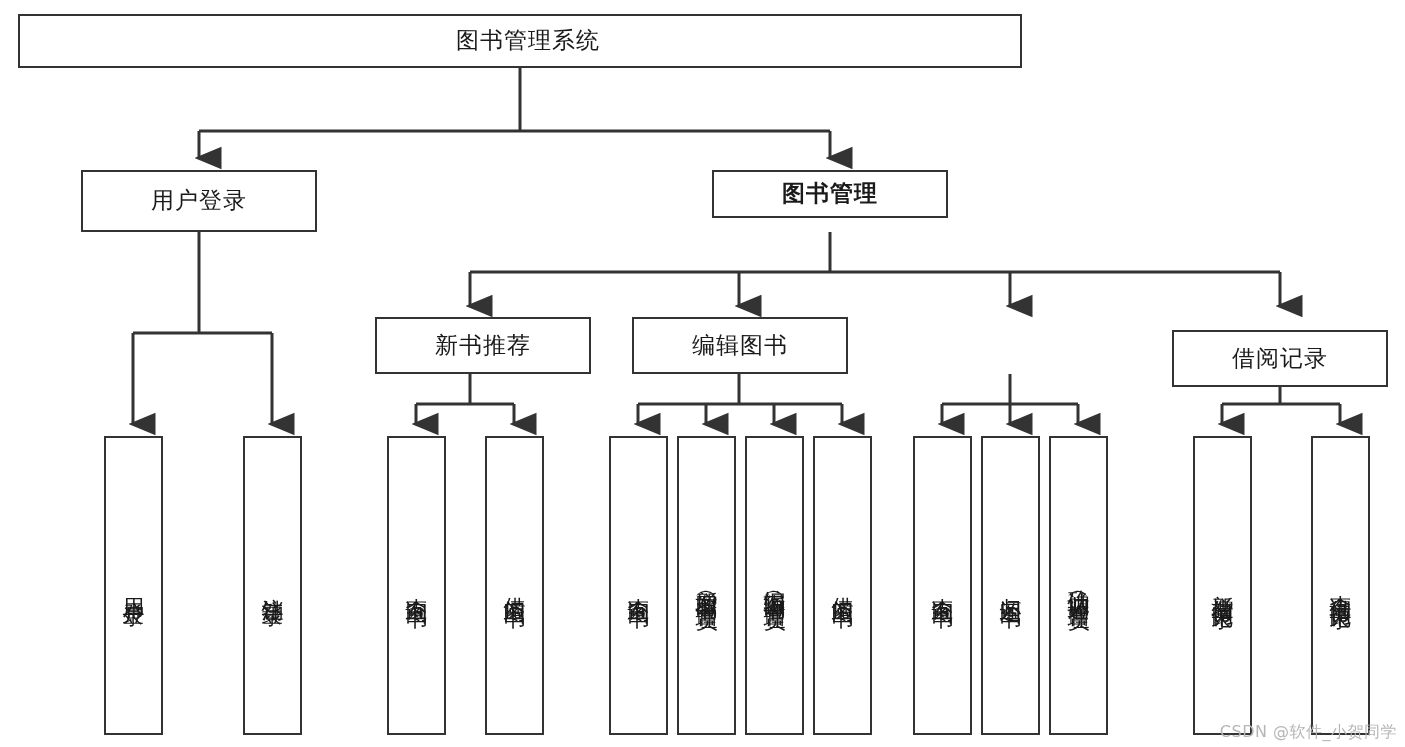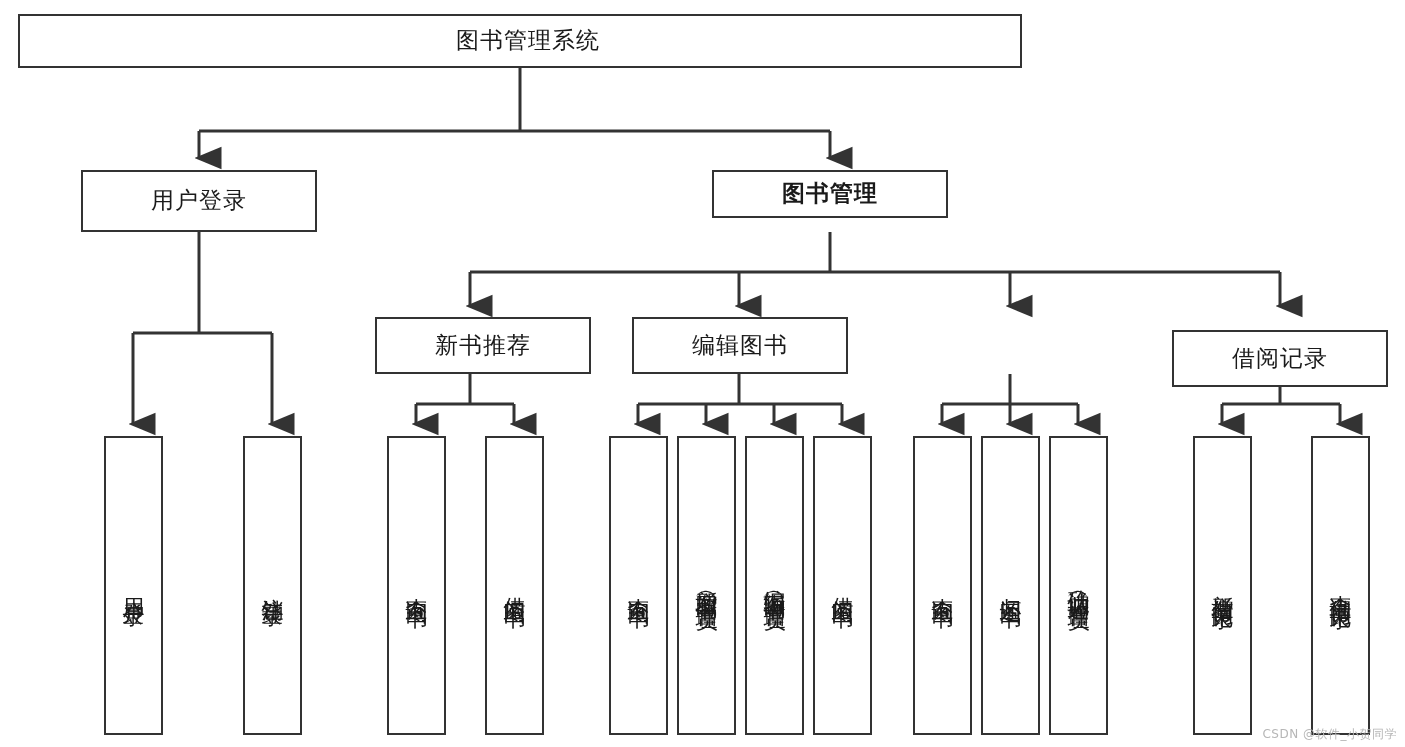--- a/index.html
+++ b/index.html
@@ -52,21 +52,21 @@
   }
   .node .node-label {
     display: block;
     text-align: center;
     white-space: nowrap;
   }
   .watermark {
     position: absolute;
     right: 8px;
     bottom: 4px;
-    font-size: 12px;
+    font-size: 16px;
     color: #b6b6b6;
     letter-spacing: 0.5px;
     white-space: nowrap;
   }
 </style>
 </head>
 <body>
 
 <div id="diagram-root">
 

